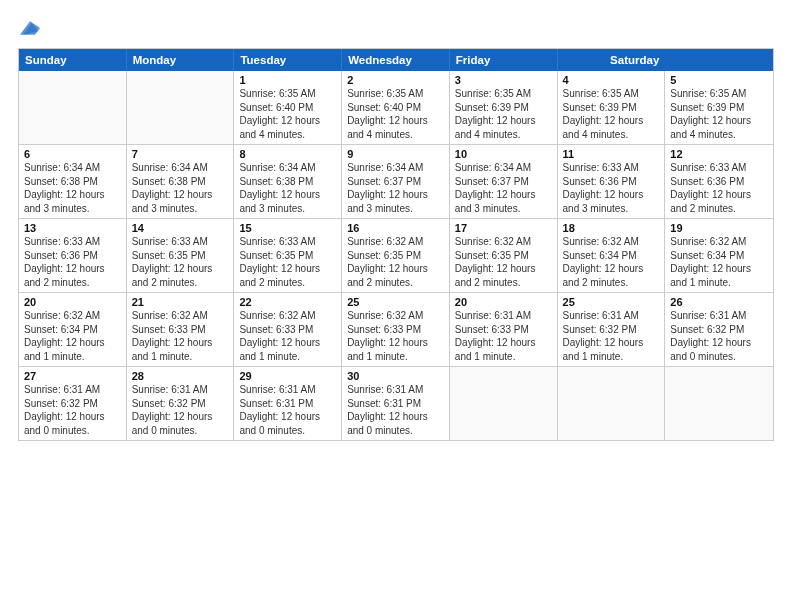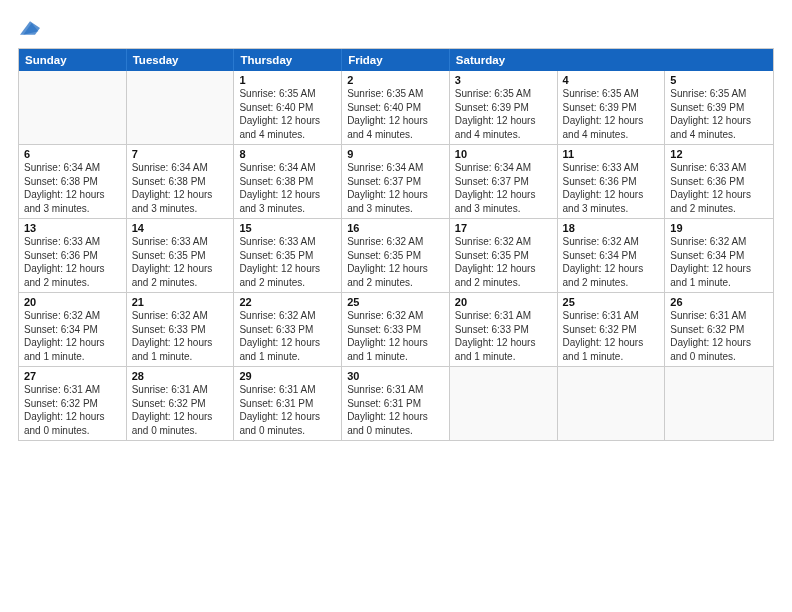--- a/index.html
+++ b/index.html
@@ -72,21 +72,21 @@
       background: #1565c0;
     }
     .cal-header-cell {
       color: #fff;
       font-size: 11.5px;
       font-weight: bold;
       padding: 5px 6px;
       text-align: left;
       border-right: 1px solid #2979d0;
     }
-    .cal-header-cell:last-child { border-right: none; }
+    .cal-header-cell:last-child { border-right: none; text-align: right; }
     .cal-body {
       flex: 1;
       display: flex;
       flex-direction: column;
     }
     .cal-row {
       display: grid;
       grid-template-columns: repeat(7, 1fr);
       flex: 1;
       border-top: 1px solid #ccc;
@@ -132,22 +132,23 @@
     </div>
     <div class="title-area">
       <div class="month-title"></div>
       <div class="subtitle"></div>
     </div>
   </div>
 
   <div class="calendar">
     <div class="cal-header-row">
     <div class="cal-header-cell">Sunday</div>
+        <div class="cal-header-cell">Monday</div>
         <div class="cal-header-cell">Tuesday</div>
-        <div class="cal-header-cell">Thursday</div>
+        <div class="cal-header-cell">Wednesday</div>
         <div class="cal-header-cell">Friday</div>
         <div class="cal-header-cell">Saturday</div>
       </div>
 
     <div class="cal-body">
     <div class="cal-row">
           <div class="cal-cell empty"></div>
           <div class="cal-cell empty"></div>
           <div class="cal-cell">
             <div class="day-num">1</div>

